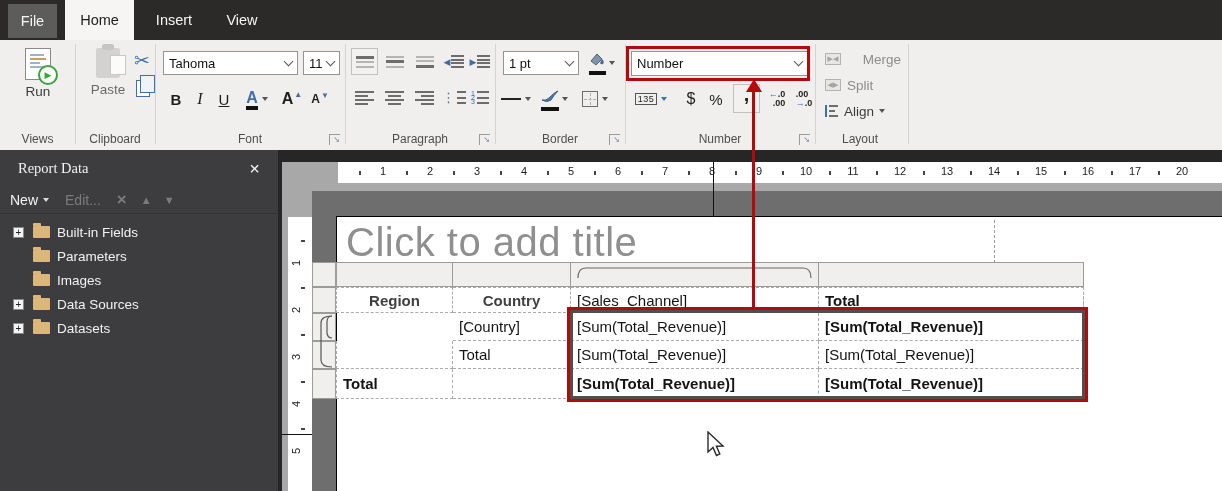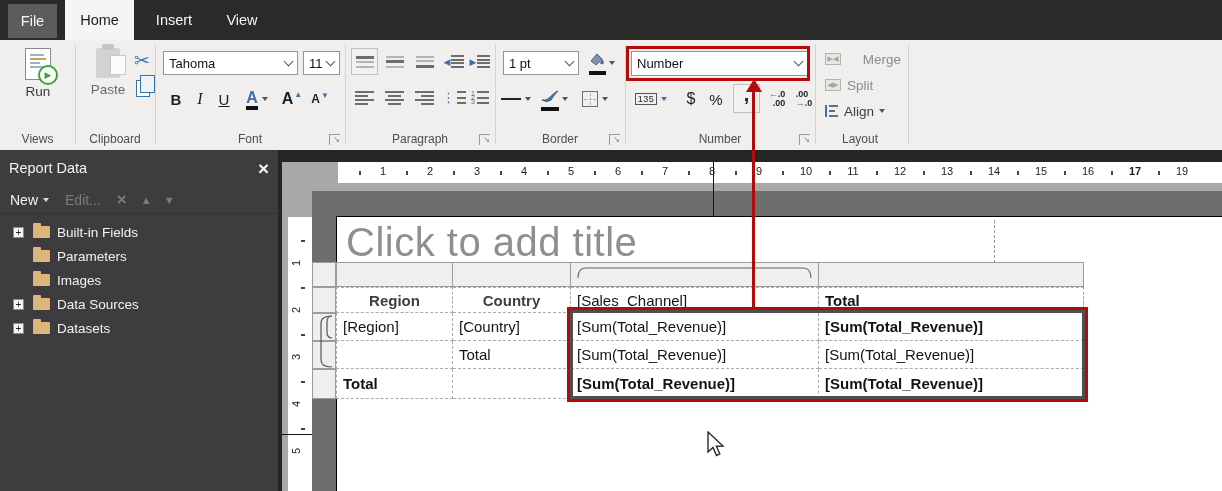--- a/index.html
+++ b/index.html
@@ -49,21 +49,21 @@
   .clip::before { content:""; position:absolute; left:6px; top:-4px; width:12px; height:6px; background:#b9b7b4; border-radius:2px; }
   .clip .pg { position:absolute; right:-6px; top:7px; width:16px; height:20px; background:#fff; border:1px solid #bdbbb8; }
   .copyic { position:relative; width:14px; height:17px; border:1.4px solid #3f6fa8; background:#fff; }
   .copyic::before { content:""; position:absolute; left:3px; top:-6px; width:13px; height:16px; border:1.4px solid #3f6fa8; background:#eef3f9; }
 
   
   .main { position:relative; display:flex; height:341px; background:#262626; }
 
   
   .panel { position:relative; width:278px; height:100%; background:#3d3d3f; color:#f2f2f2; flex:none; }
-  .panel-hd { display:flex; align-items:center; height:36px; padding:0 9px; font-size:14.5px; }
+  .panel-hd { display:flex; align-items:center; height:36px; padding:0 18px; font-size:14.5px;font-family:Liberation Serif, serif; }
   .panel-x { margin-left:auto; font-size:19px; font-weight:bold; line-height:1; cursor:default; }
   .ptool { display:flex; align-items:center; height:28px; padding:0 10px; font-size:14px; border-bottom:1px solid #333335; }
   .ptool .dis { color:#7b7b7d; }
   .tree { padding-top:6px; }
   .trow { display:flex; align-items:center; height:24px; font-size:13.5px; }
   .expander { width:11px; height:11px; margin-left:13px; background:#f4f4f4; border:1px solid #888;
               color:#222; font-size:10px; line-height:9px; text-align:center; flex:none; }
   .noexp { width:11px; margin-left:13px; flex:none; }
   .folder { position:relative; width:17px; height:12px; background:#dcb67a; border-radius:1px; margin:0 7px 0 9px; flex:none; }
   .folder::before { content:""; position:absolute; top:-3px; left:0; width:8px; height:3px; background:#dcb67a; border-radius:1px 1px 0 0; }
@@ -417,23 +417,23 @@
           <span class="hruler-num" style="left: 562px;">12</span>
           <span class="hruler-dot" style="left: 538px;"></span>
           <span class="hruler-num" style="left: 609px;">13</span>
           <span class="hruler-dot" style="left: 585px;"></span>
           <span class="hruler-num" style="left: 656px;">14</span>
           <span class="hruler-dot" style="left: 632px;"></span>
           <span class="hruler-num" style="left: 703px;">15</span>
           <span class="hruler-dot" style="left: 679px;"></span>
           <span class="hruler-num" style="left: 750px;">16</span>
           <span class="hruler-dot" style="left: 726px;"></span>
-          <span class="hruler-num" style="left: 797px; font-weight: bold;">17</span>
+          <span class="hruler-num" style="left: 797px;">17</span>
           <span class="hruler-dot" style="left: 773px;"></span>
-          <span class="hruler-num" style="left: 844px;">19</span>
+          <span class="hruler-num" style="left: 844px;">20</span>
           <span class="hruler-dot" style="left: 820px;"></span>
         </div>
 
       <div class="abs" id="vruler" style="left:6px;top:67px;width:24px;bottom:0;background:#fff">
           <span class="vruler-num" style="top: 40px;">1</span>
           <span class="vruler-dot" style="top: 23px;"></span>
           <span class="vruler-num" style="top: 87px;">2</span>
           <span class="vruler-dot" style="top: 70px;"></span>
           <span class="vruler-num" style="top: 134px;">3</span>
           <span class="vruler-dot" style="top: 117px;"></span>
@@ -473,21 +473,20 @@
         <svg class="abs" style="left:4px;top:51px" width="18" height="58">
           <path d="M16 3 Q11 3 11 9 V19 Q11 25 16 25" fill="none" stroke="#555" stroke-width="1.2"></path>
           <path d="M16 3 Q5 3 5 10 V47 Q5 54 16 54" fill="none" stroke="#555" stroke-width="1.2"></path>
         </svg>
 
         <div class="cell ct hgray dtop dleft" style="left:24px;top:25px;width:117px;height:26px">Region</div>
         <div class="cell ct hgray dtop" style="left:141px;top:25px;width:118px;height:26px">Country</div>
         <div class="cell dtop" style="left:259px;top:25px;width:248px;height:26px">[Sales_Channel]</div>
         <div class="cell bold dtop" style="left:507px;top:25px;width:265px;height:26px">Total</div>
 
-        <div class="cell dleft" style="left:24px;top:51px;width:117px;height:28px">[Region]</div>
         <div class="cell" style="left:141px;top:51px;width:118px;height:28px">[Country]</div>
         <div class="cell" style="left:259px;top:51px;width:248px;height:28px">[Sum(Total_Revenue)]</div>
         <div class="cell bold" style="left:507px;top:51px;width:265px;height:28px">[Sum(Total_Revenue)]</div>
 
         <div class="cell dleft" style="left:24px;top:79px;width:117px;height:28px"></div>
         <div class="cell" style="left:141px;top:79px;width:118px;height:28px">Total</div>
         <div class="cell" style="left:259px;top:79px;width:248px;height:28px">[Sum(Total_Revenue)]</div>
         <div class="cell" style="left:507px;top:79px;width:265px;height:28px">[Sum(Total_Revenue)]</div>
 
         <div class="cell bold dleft" style="left:24px;top:107px;width:117px;height:30px">Total</div>

